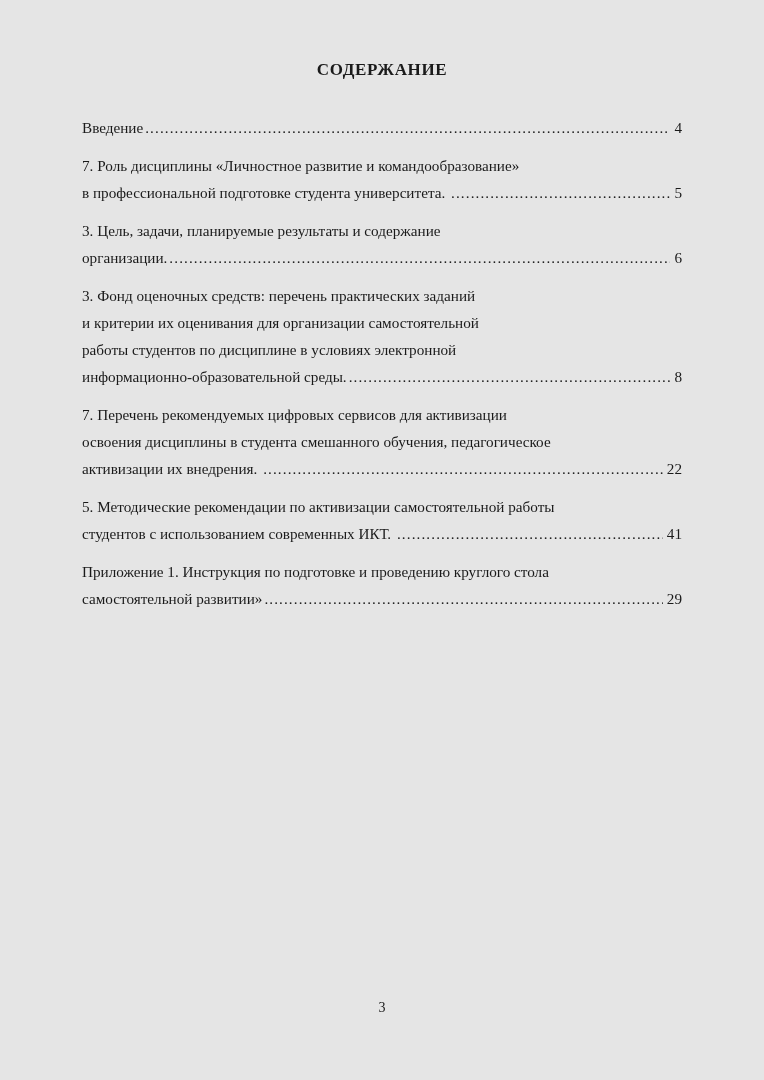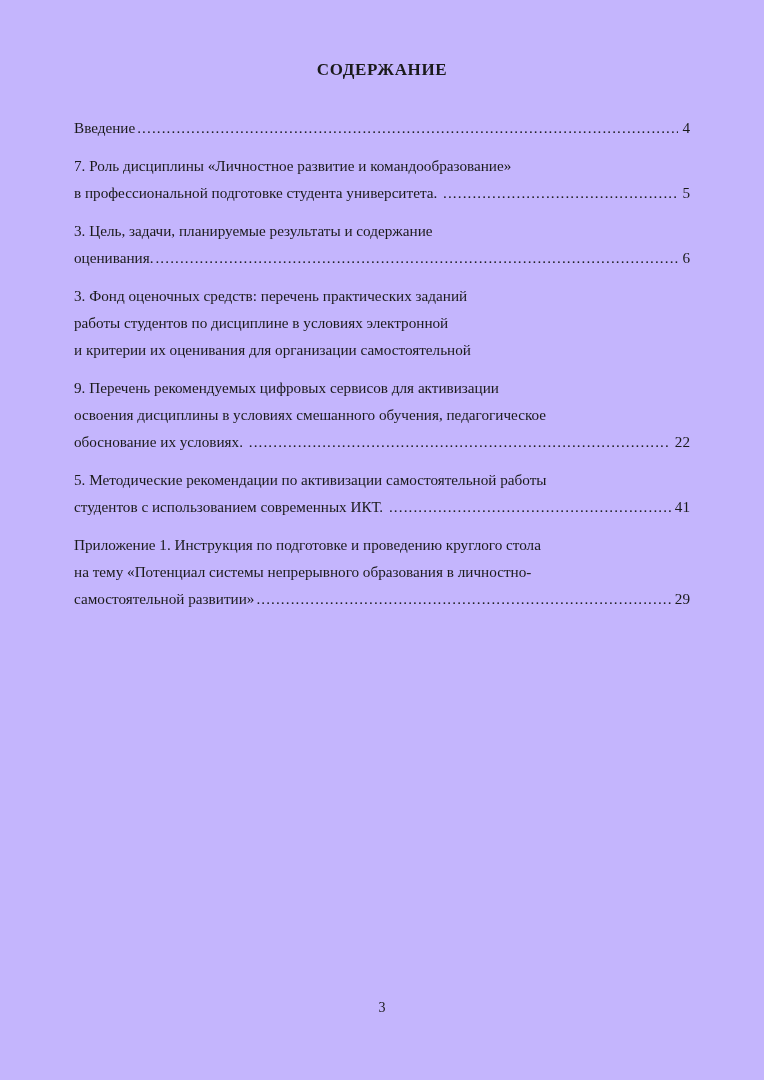--- a/index.html
+++ b/index.html
@@ -11,38 +11,38 @@
     width: 764px;
     height: 1080px;
     position: relative;
     font-family: "Liberation Serif", serif;
     color: #1a1a1a;
     overflow: hidden;
   }
   .page {
     position: absolute;
     inset: 0;
-    background: #c4b5fd;
+    background: #e5e5e5;
   }
   .content {
     position: absolute;
     left: 70px;
     top: 60px;
     width: 624px;
   }
   .doc-title {
     text-align: center;
     font-weight: bold;
     font-size: 17px;
     letter-spacing: 0.6px;
     margin: 0 0 34px 0;
     font-family: "Liberation Serif", serif;
   }
   .toc {
-    margin: 4px;
+    margin: 12px;
     padding: 0;
     list-style: none;
   }
   .toc-entry {
     font-size: 15.2px;
     line-height: 27px;
     margin-bottom: 11px;
     position: relative;
   }
   .toc-line {
@@ -110,54 +110,58 @@
         <div class="toc-line">
           <span class="toc-text">в профессиональной подготовке студента университета. </span>
           <span class="leader"></span>
           <span class="page-num">5</span>
         </div>
       </div>
 
       <div class="toc-entry">
         <span class="plain-line">3. Цель, задачи, планируемые результаты и содержание</span>
         <div class="toc-line">
-          <span class="toc-text">оценивания.</span>
+          <span class="toc-text">организации.</span>
           <span class="leader"></span>
           <span class="page-num">6</span>
         </div>
       </div>
 
       <div class="toc-entry">
         <span class="plain-line">3. Фонд оценочных средств: перечень практических заданий</span>
+        <span class="plain-line">и критерии их оценивания для организации самостоятельной</span>
         <span class="plain-line">работы студентов по дисциплине в условиях электронной</span>
-        <span class="plain-line">и критерии их оценивания для организации самостоятельной</span>
+        <div class="toc-line">
+          <span class="toc-text">информационно-образовательной среды.</span>
+          <span class="leader"></span>
+          <span class="page-num">8</span>
+        </div>
       </div>
 
       <div class="toc-entry">
-        <span class="plain-line">9. Перечень рекомендуемых цифровых сервисов для активизации</span>
-        <span class="plain-line">освоения дисциплины в условиях смешанного обучения, педагогическое</span>
+        <span class="plain-line">7. Перечень рекомендуемых цифровых сервисов для активизации</span>
+        <span class="plain-line">освоения дисциплины в студента смешанного обучения, педагогическое</span>
         <div class="toc-line">
-          <span class="toc-text">обоснование их условиях. </span>
+          <span class="toc-text">активизации их внедрения. </span>
           <span class="leader"></span>
           <span class="page-num">22</span>
         </div>
       </div>
 
       <div class="toc-entry">
         <span class="plain-line">5. Методические рекомендации по активизации самостоятельной работы</span>
         <div class="toc-line">
           <span class="toc-text">студентов с использованием современных ИКТ. </span>
           <span class="leader"></span>
           <span class="page-num">41</span>
         </div>
       </div>
 
       <div class="toc-entry">
         <span class="plain-line">Приложение 1. Инструкция по подготовке и проведению круглого стола</span>
-        <span class="plain-line">на тему «Потенциал системы непрерывного образования в личностно-</span>
         <div class="toc-line">
           <span class="toc-text">самостоятельной развитии»</span>
           <span class="leader"></span>
           <span class="page-num">29</span>
         </div>
       </div>
 
     </div>
   </div>
 

